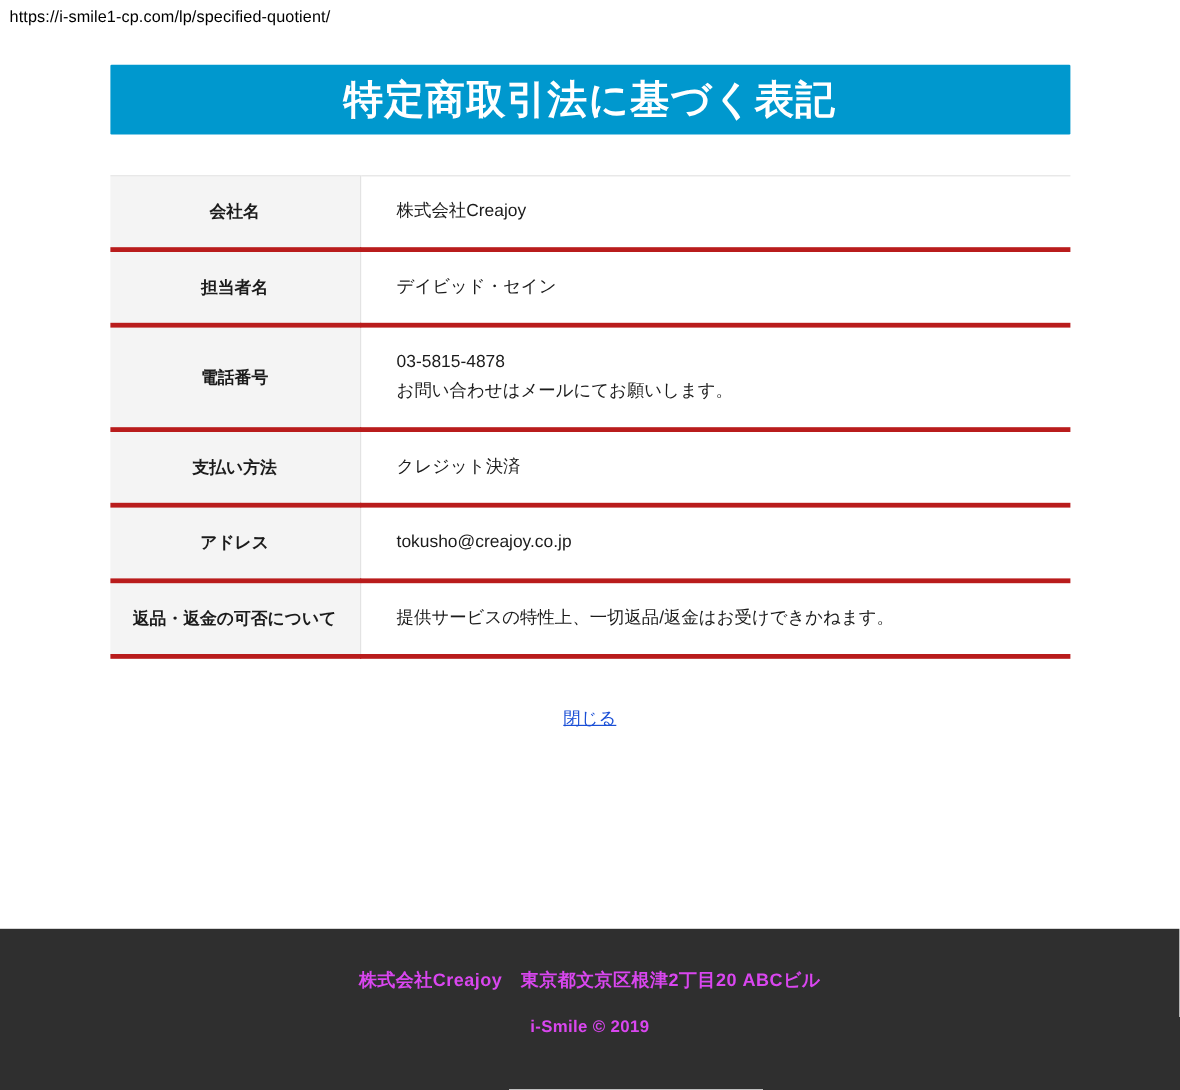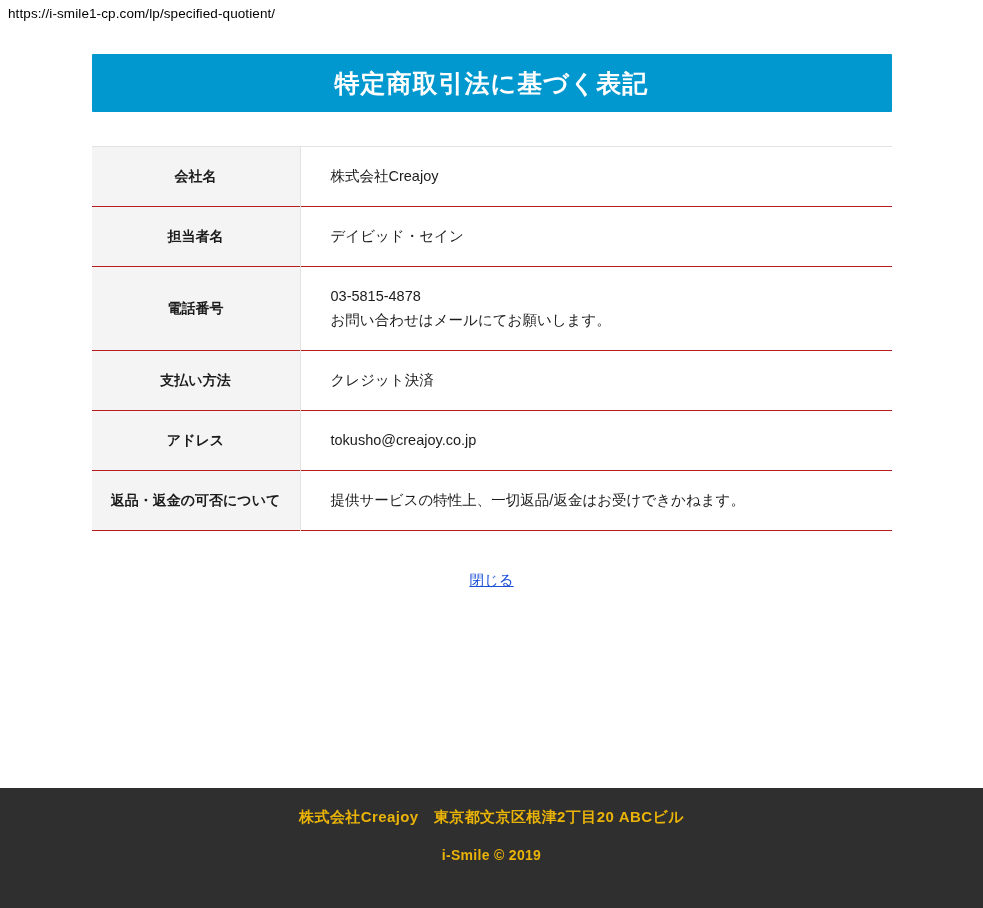--- a/index.html
+++ b/index.html
@@ -25,35 +25,35 @@
   }
   .page-wrap {
     width: 800px;
     margin: 0 auto;
     padding-top: 29px;
   }
   .page-header {
     background: #0098ce;
     color: #ffffff;
     text-align: center;
-    font-size: 25px;
+    font-size: 33px;
     font-weight: bold;
     letter-spacing: 1px;
     height: 58px;
     line-height: 58px;
     border-radius: 1px;
   }
   table.info {
     width: 800px;
     border-collapse: collapse;
     margin-top: 34px;
     table-layout: fixed;
   }
   table.info tr {
-    border-bottom: 1px solid #b91c1c;
+    border-bottom: 4px solid #b91c1c;
   }
   table.info tr:first-child {
     border-top: 1px solid #e3e3e3;
   }
   table.info th {
     width: 180px;
     background: #f4f4f4;
     font-size: 14px;
     font-weight: bold;
     color: #1b1b1b;
@@ -84,23 +84,23 @@
     font-size: 14.5px;
     text-decoration: underline;
     cursor: pointer;
   }
   .footer {
     position: absolute;
     left: 0;
     right: 0;
     bottom: 0;
     background: #2f2f2f;
-    color: #eab308;
+    color: #d946ef;
     text-align: center;
-    padding: 20px 0 30px 0;
+    padding: 34px 0 30px 0;
     min-height: 70px;
   }
   .footer-line1 {
     font-size: 15px;
     font-weight: bold;
     letter-spacing: 0.4px;
     margin-bottom: 20px;
   }
   .footer-line2 {
     font-size: 14px;

